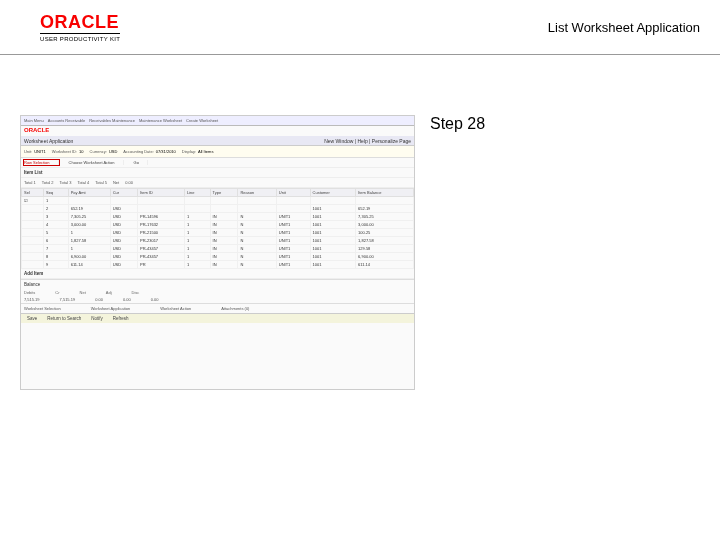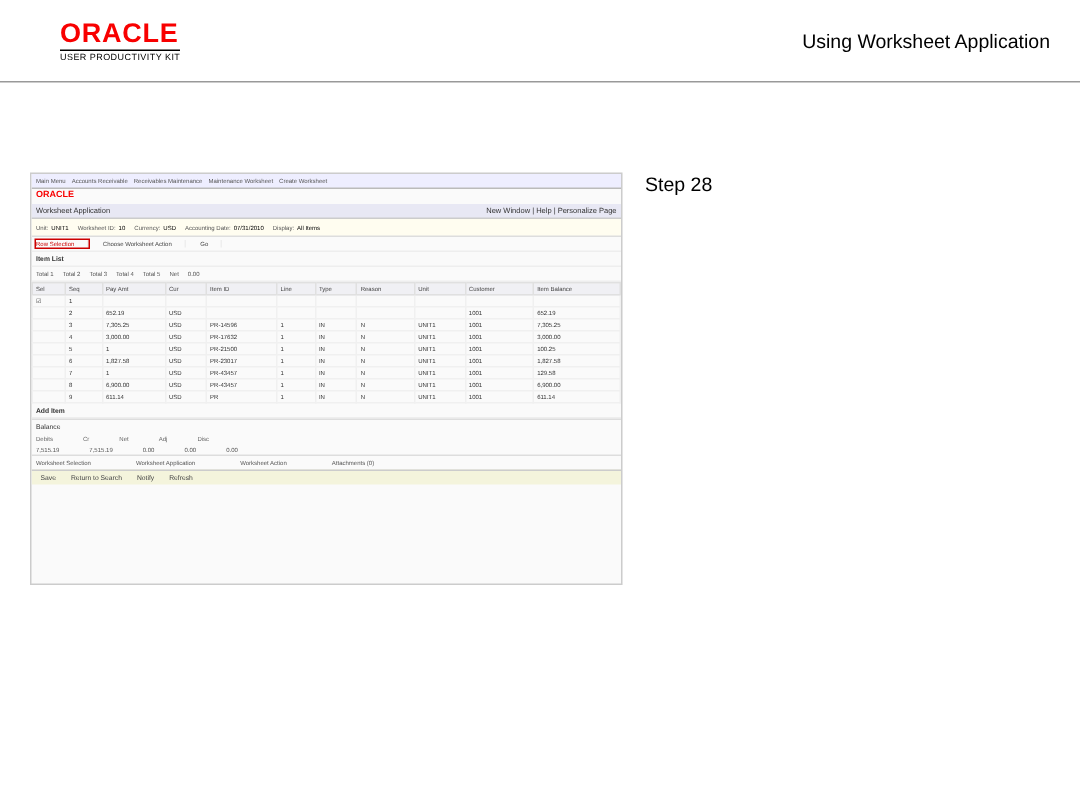--- a/index.html
+++ b/index.html
@@ -27,32 +27,32 @@
   .ss-table { width: 100%; border-collapse: collapse; font-size: 4px; }
   .ss-table th { background: #f0f0f4; color: #444; text-align: left; padding: 1px 2px; border: 1px solid #e0e0e0; font-weight: normal; }
   .ss-table td { padding: 1px 2px; border: 1px solid #f0f0f0; color: #333; }
   .ss-balance { padding: 2px 3px; font-size: 4.5px; color: #333; border-top: 1px solid #ddd; }
   .ss-bal-row { display: flex; gap: 20px; padding: 1px 3px; font-size: 4px; color: #555; }
   .ss-bal-hdr { display: flex; gap: 20px; padding: 1px 3px; font-size: 4px; color: #666; }
   .ss-footer { display: flex; gap: 30px; padding: 2px 3px; font-size: 4px; color: #555; border-top: 1px solid #ddd; }
   .ss-bottombar { display: flex; gap: 4px; padding: 2px 3px; font-size: 4.5px; background: #f4f4dc; border-top: 1px solid #ccc; }
   .ss-bottombar .btn { padding: 0 3px; color: #444; }
   .highlight { color: #c00 !important; outline: 1px solid #c00; }
-  .right { flex: 1; font-size: 13px; color: #000; }
+  .right { flex: 1; font-size: 16px; color: #000; }
   .step { margin-bottom: 25px; }
 </style>
 </head>
 <body>
 
 <div class="header">
   <div class="logo">
     <span class="oracle">ORACLE</span>
     <span class="upk">USER PRODUCTIVITY KIT</span>
   </div>
-  <div class="doc-title">Using Worksheet Application</div>
+  <div class="doc-title">List Worksheet Application</div>
 </div>
 
 <div class="content">
   <div class="screenshot">
     <div class="ss-topbar">
       <span>Main Menu</span>
       <span>Accounts Receivable</span>
       <span>Receivables Maintenance</span>
       <span>Maintenance Worksheet</span>
       <span>Create Worksheet</span>

